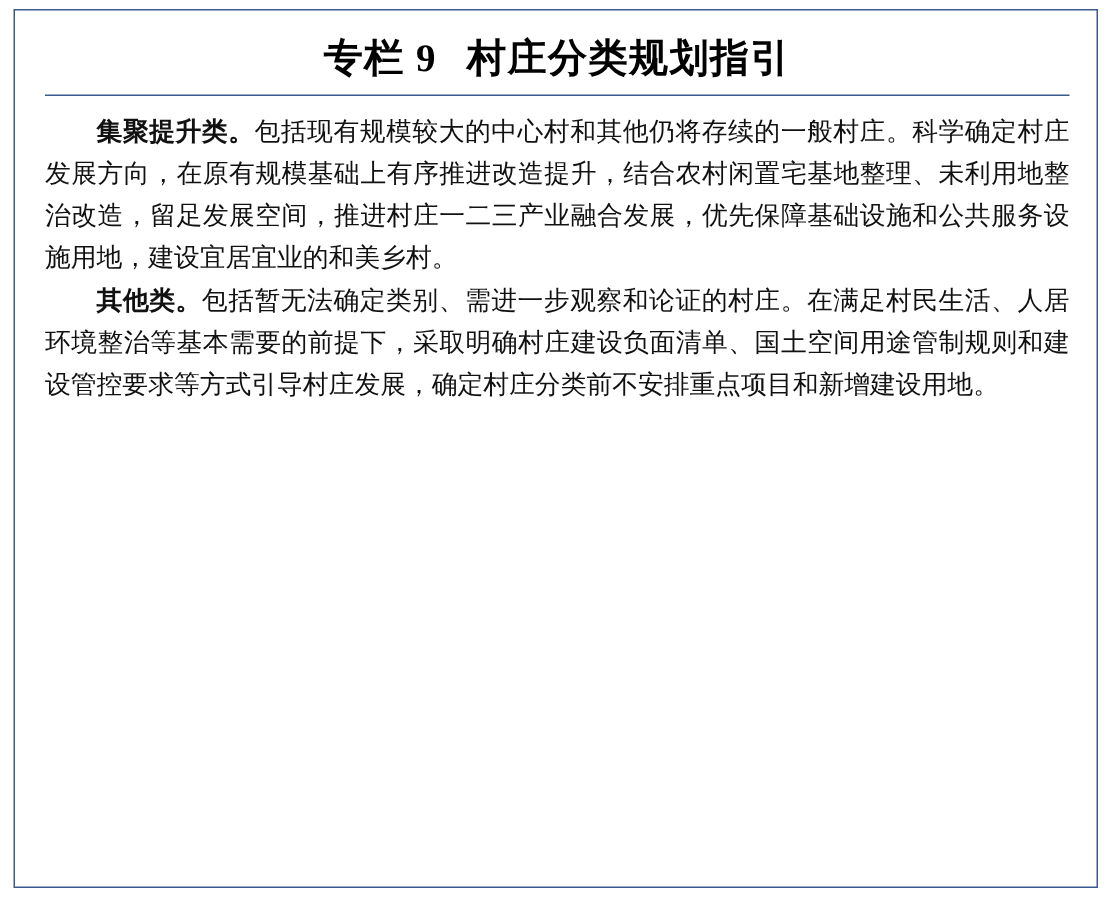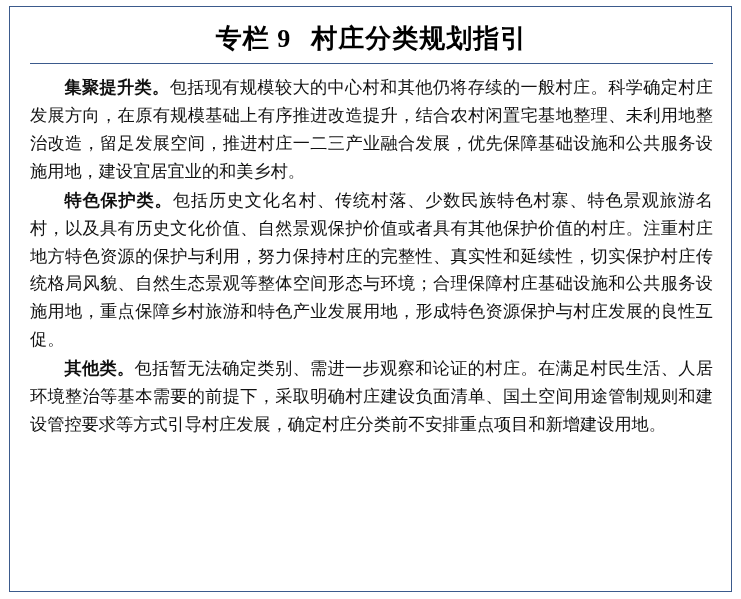--- a/index.html
+++ b/index.html
@@ -78,19 +78,18 @@
     <div class="inner">
 
       <div class="title">
         <span>专栏 9</span><span class="sp"></span><span>村庄分类规划指引</span>
       </div>
 
       <div class="rule"></div>
 
       <div class="body">
         <p class="para"><b>集聚提升类。</b><span>包括现有规模较大的中心村和其他仍将存续的一般村庄。科学确定村庄发展方向，在原有规模基础上有序推进改造提升，结合农村闲置宅基地整理、未利用地整治改造，留足发展空间，推进村庄一二三产业融合发展，优先保障基础设施和公共服务设施用地，建设宜居宜业的和美乡村。</span></p>
-        <p class="para"><b>特色保护类。</b><span>包括历史文化名村、传统村落、少数民族特色村寨、特色景观旅游名村，以及具有历史文化价值、自然景观保护价值或者具有其他保护价值的村庄。注重村庄地方特色资源的保护与利用，努力保持村庄的完整性、真实性和延续性，切实保护村庄传统格局风貌、自然生态景观等整体空间形态与环境；合理保障村庄基础设施和公共服务设施用地，重点保障乡村旅游和特色产业发展用地，形成特色资源保护与村庄发展的良性互促。</span></p>
         <p class="para"><b>其他类。</b><span>包括暂无法确定类别、需进一步观察和论证的村庄。在满足村民生活、人居环境整治等基本需要的前提下，采取明确村庄建设负面清单、国土空间用途管制规则和建设管控要求等方式引导村庄发展，确定村庄分类前不安排重点项目和新增建设用地。</span></p>
       </div>
 
     </div>
   </div>
 </div>
 
 </body></html>

